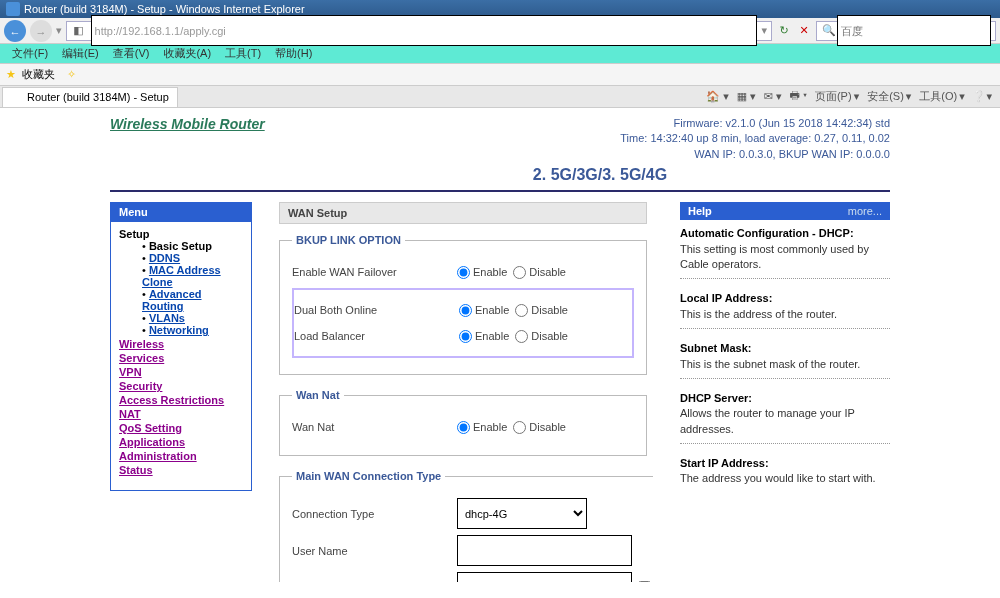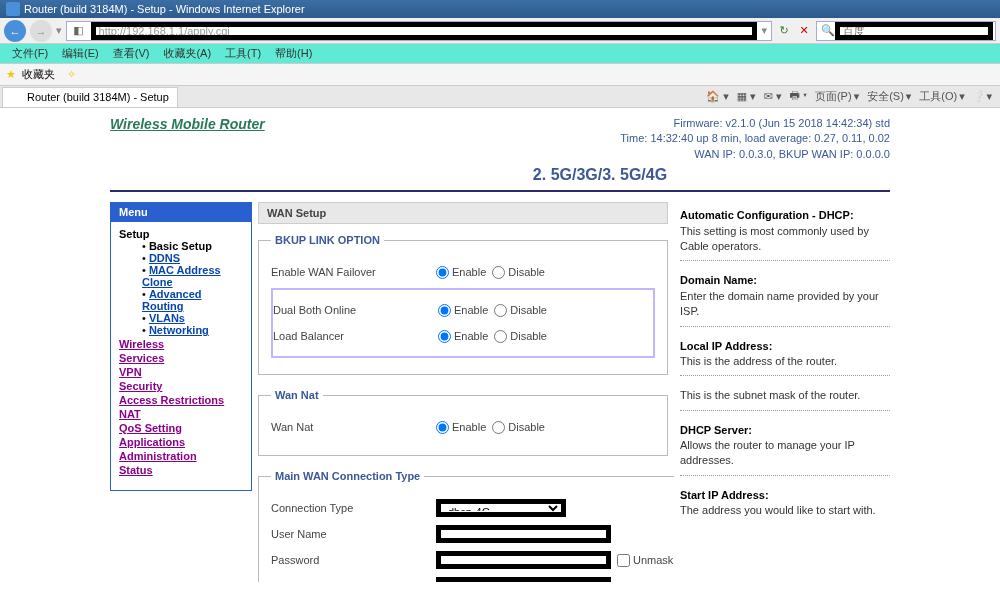--- a/index.html
+++ b/index.html
@@ -21,39 +21,39 @@
 .tab-row{background:#e8e8e8;border-bottom:1px solid #ccc;height:22px;display:flex;align-items:center}
 .tab{background:#fff;border:1px solid #ccc;border-bottom:none;padding:2px 8px;margin-left:2px;display:flex;align-items:center;gap:4px;height:20px}
 .tab-tools{margin-left:auto;display:flex;align-items:center;gap:8px;padding-right:8px;color:#555}
 .tab-tools span{cursor:pointer;display:inline-flex;align-items:center;gap:2px}
 .page{display:flex;flex-direction:column;height:calc(598px - 108px)}
 .header{padding:8px 110px 4px;display:flex;justify-content:space-between;align-items:flex-start}
 .header-title{color:#2a7a5a;font-size:14px;font-weight:bold;font-style:italic;text-decoration:underline}
 .header-right{text-align:right;color:#3b5998;font-size:10px;line-height:1.4}
 .header-sub{color:#3b5998;font-size:16px;font-weight:bold;padding:0 110px 6px;text-align:center;margin-left:200px}
 .divider{height:2px;background:#2a2a6a;margin:0 110px}
-.content{display:flex;gap:6px;padding:10px 110px 16px;flex:1;overflow:hidden}
+.content{display:flex;gap:27px;padding:10px 110px 16px;flex:1;overflow:hidden}
 .sidebar{width:142px;flex-shrink:0}
 .menu-hdr{background:#2a5fd0;color:#fff;font-weight:bold;padding:3px 8px;border:1px solid #2a5fd0}
 .menu-body{border:1px solid #2a5fd0;border-top:none;background:#fff;padding:6px 8px 14px}
 .menu-body .section{font-weight:bold;color:#000;}
 .menu-body ul{list-style:none;margin-left:23px}
 .menu-body li::before{content:"• ";color:#000}
 .menu-body a{color:#0645ad;text-decoration:underline;cursor:pointer;font-weight:bold}
 .menu-body .root{color:#8b008b;text-decoration:underline;cursor:pointer;font-weight:bold;display:block;margin-top:2px}
 .main{flex:1;overflow-y:auto;padding-right:6px}
 .panel-hdr{background:#e8e8e8;border:1px solid #ccc;padding:4px 8px;font-weight:bold;color:#444;margin-bottom:10px}
 .fieldset{border:1px solid #bbb;margin-bottom:14px;padding:10px 12px 12px}
 .fieldset legend{color:#3b5998;font-weight:bold;padding:0 4px;font-size:11px}
 .row{display:flex;align-items:center;margin:6px 0;min-height:20px}
 .row-label{width:165px;color:#444;flex-shrink:0}
 .row-ctrl{display:flex;align-items:center;gap:6px}
 .row-ctrl label{display:flex;align-items:center;gap:3px;color:#444}
 .redbox{border:2px solid #c4b5fd;padding:4px 0;margin:4px 0}
-input[type=text],input[type=password],select{border:5px solid #000000;padding:1px 3px;font-size:11px;height:18px}
+input[type=text],input[type=password],select{border:1px solid #000000;padding:1px 3px;font-size:11px;height:31px}
 input[type=text],input[type=password]{width:175px}
 select{width:130px;background:#fff}
 .help{width:210px;flex-shrink:0}
 .help-hdr{background:#2a5fd0;color:#fff;font-weight:bold;padding:3px 8px;display:flex;justify-content:space-between}
 .help-hdr a{color:#cde;font-weight:normal;cursor:pointer}
 .help-body{padding:6px 0;color:#333;font-size:10.5px;line-height:1.4}
 .help-body .hitem{margin-bottom:12px}
 .help-body .htitle{font-weight:bold;color:#000}
 .help-body .hdiv{border-bottom:1px dotted #999;margin-top:6px}
 </style>
@@ -249,37 +249,37 @@
               <input type="text" value="3gnet" style="">
             </div>
           </div>
         <div class="row">
           </div>
 
       </fieldset>
     </div>
 
     <div class="help">
+      <div class="help-hdr">
+        <span>Help</span>
+        <a>more...</a>
+      </div>
       <div class="help-body" id="help-body">
           <div class="hitem">
             <div class="htitle">Automatic Configuration - DHCP:</div>
             <div>This setting is most commonly used by Cable operators.</div>
             <div class="hdiv"></div>
           </div>
           <div class="hitem">
-            <div class="htitle">Domain Name:</div>
-            <div>Enter the domain name provided by your ISP.</div>
-            <div class="hdiv"></div>
-          </div>
-          <div class="hitem">
             <div class="htitle">Local IP Address:</div>
             <div>This is the address of the router.</div>
             <div class="hdiv"></div>
           </div>
           <div class="hitem">
+            <div class="htitle">Subnet Mask:</div>
             <div>This is the subnet mask of the router.</div>
             <div class="hdiv"></div>
           </div>
           <div class="hitem">
             <div class="htitle">DHCP Server:</div>
             <div>Allows the router to manage your IP addresses.</div>
             <div class="hdiv"></div>
           </div>
           <div class="hitem">
             <div class="htitle">Start IP Address:</div>

